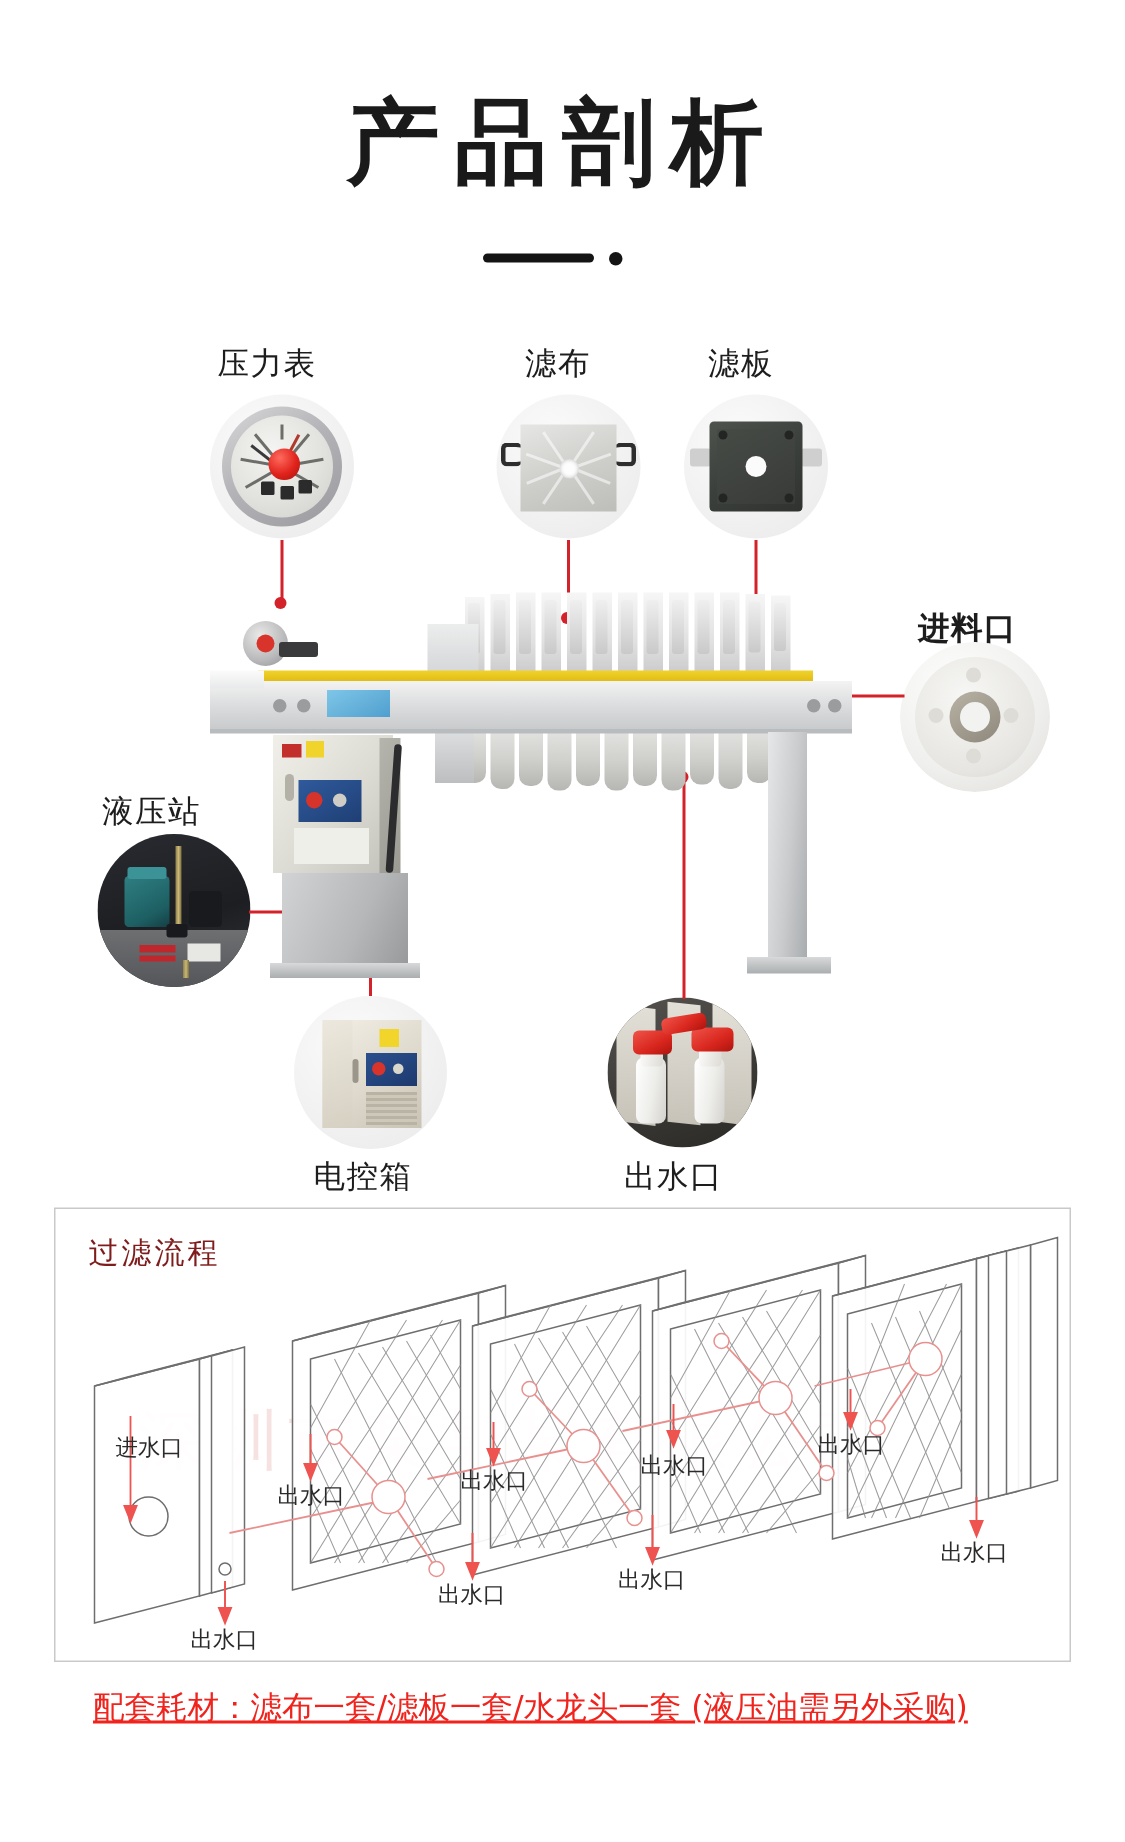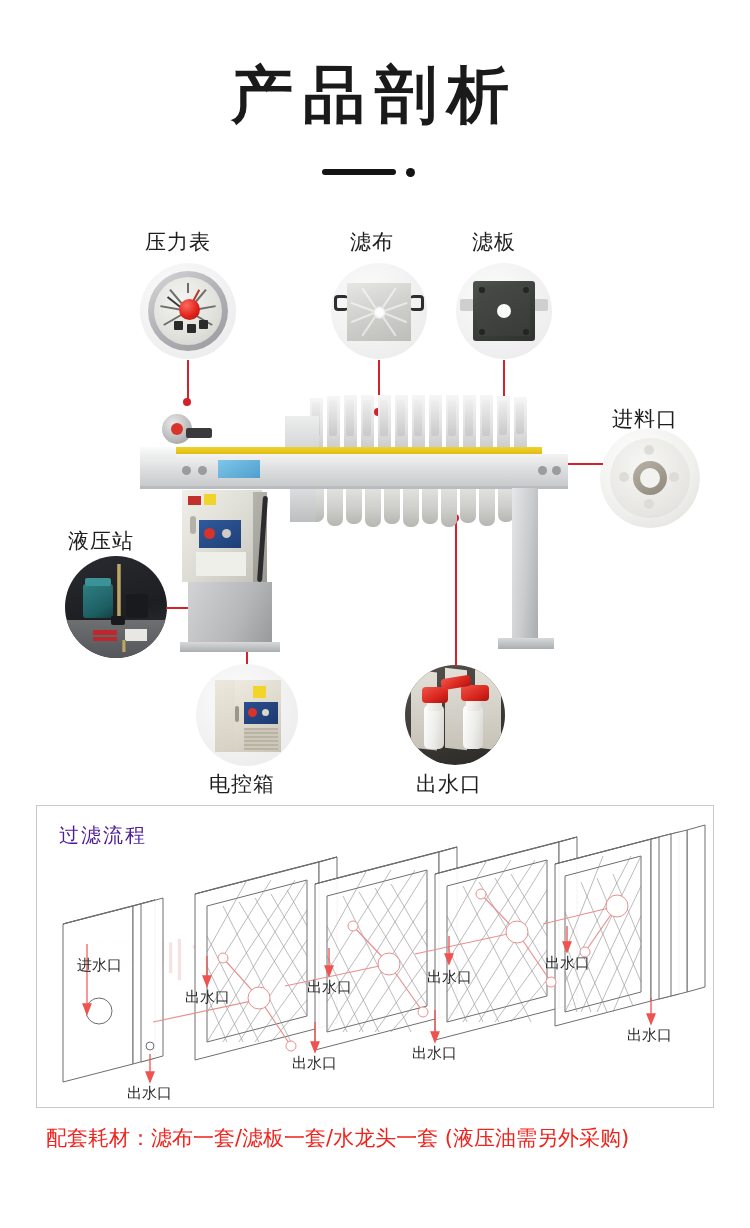--- a/index.html
+++ b/index.html
@@ -120,21 +120,21 @@
   .mach-cab-ylw { position:absolute; background:#f0d42c; }
   .mach-base { position:absolute; background:linear-gradient(115deg,#d2d3d4 0%,#b5b7b9 60%,#97999b 100%); }
   .plate-stack { position:absolute; }
   .pl { position:absolute; background:linear-gradient(180deg,#f6f6f6 0%,#e0e0e0 55%,#c4c4c4 100%); }
   .pl-hand { position:absolute; background:linear-gradient(180deg,#efefef,#c9c9c9); border-radius:2px; }
   .cloth-hang { position:absolute; background:linear-gradient(180deg,#e9e9e7 0%,#cfcfcc 60%,#b6b6b2 100%); }
   .hyd-cyl { position:absolute; background:linear-gradient(180deg,#eceded,#cbcdcf); }
 
   
   .flow-panel { position:absolute; border:1px solid #c9c9c9; background:#ffffff; }
-  .flow-title { position:absolute; font-size:20px; color:#4c1d95; letter-spacing:2px;
+  .flow-title { position:absolute; font-size:20px; color:#7f1d1d; letter-spacing:2px;
     font-family:"DejaVu Sans","Liberation Sans",sans-serif; }
   .flow-svg { position:absolute; left:0; top:0; }
   .wm { position:absolute; font-size:44px; color:rgba(226,150,150,.28); letter-spacing:6px;
     font-family:"DejaVu Sans","Liberation Sans",sans-serif; white-space:nowrap; font-weight:500; }
 
   
   .red-line { position:absolute; color:#f0231d; font-size:21px; letter-spacing:0px;
     font-family:"DejaVu Sans","Liberation Sans",sans-serif; font-weight:500; white-space:nowrap; }
 </style>
 </head>
@@ -146,21 +146,21 @@
     <div class="title-text">产品剖析</div>
   </div>
   <div class="title-rule">
     <div class="rule-bar"></div>
     <div class="rule-dot"></div>
   </div>
 
   <div class="cn-label" style="left:145px; top:228px;">压力表</div>
   <div class="cn-label" style="left:350px; top:228px;">滤布</div>
   <div class="cn-label" style="left:472px; top:228px;">滤板</div>
-  <div class="cn-label" style="left:612px; top:405px;">进料口</div>
+  <div class="cn-label" style="left:612px; top:405px;font-weight:bold;">进料口</div>
   <div class="cn-label" style="left:68px; top:527px;">液压站</div>
 
   <div class="thumb soft" style="left:140px; top:263px; width:96px; height:96px;">
     <div class="gauge-outer" style="left:8px; top:8px; width:80px; height:80px;"></div>
     <div class="gauge-face" style="left:14px; top:14px; width:68px; height:68px;">
       <div class="gauge-tick" style="left:33px; top:6px; width:2px; height:10px; transform:rotate(0deg);"></div>
       <div class="gauge-tick" style="left:33px; top:6px; width:2px; height:28px; transform:rotate(40deg);"></div>
       <div class="gauge-tick" style="left:33px; top:6px; width:2px; height:28px; transform:rotate(80deg);"></div>
       <div class="gauge-tick" style="left:33px; top:6px; width:2px; height:28px; transform:rotate(-40deg);"></div>
       <div class="gauge-tick" style="left:33px; top:6px; width:2px; height:28px; transform:rotate(-80deg);"></div>
@@ -487,15 +487,15 @@
 
     <div style="position:absolute; left:390px; top:162px; font-size:15px; color:#2a2a2a;
                 font-family:'DejaVu Sans','Liberation Sans',sans-serif;">出水口</div>
     <div style="position:absolute; left:508px; top:148px; font-size:15px; color:#2a2a2a;
                 font-family:'DejaVu Sans','Liberation Sans',sans-serif;">出水口</div>
 
     <div style="position:absolute; left:590px; top:220px; font-size:15px; color:#2a2a2a;
                 font-family:'DejaVu Sans','Liberation Sans',sans-serif;">出水口</div>
   </div>
 
-  <div class="red-line" style="left:46px; top:1124px;">配套耗材：滤布一套/滤板一套/水龙头一套 (液压油需另外采购)</div>
+  <div class="red-line" style="left:62px; top:1124px;text-decoration:underline;">配套耗材：滤布一套/滤板一套/水龙头一套 (液压油需另外采购)</div>
 
 </div>
 
 </body></html>

